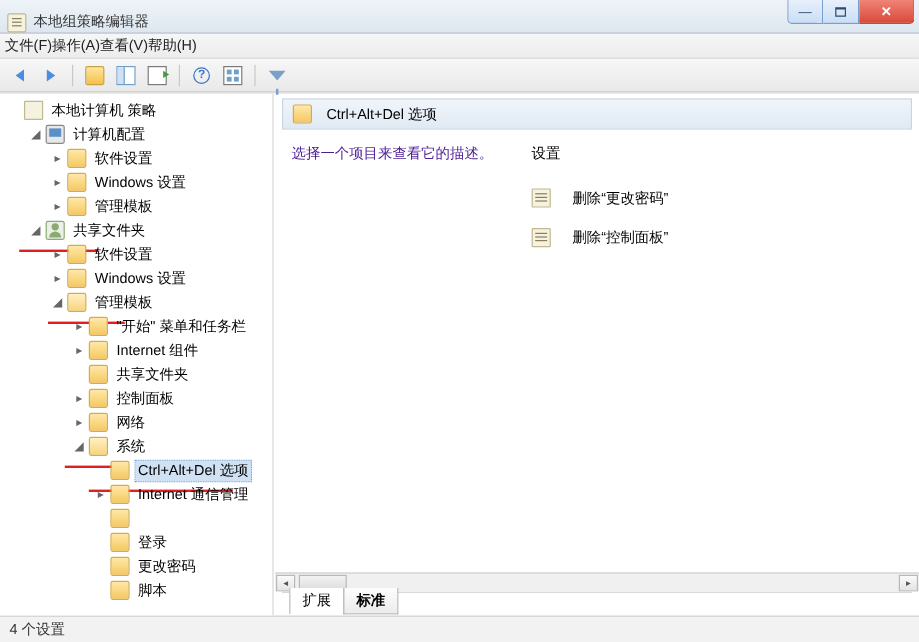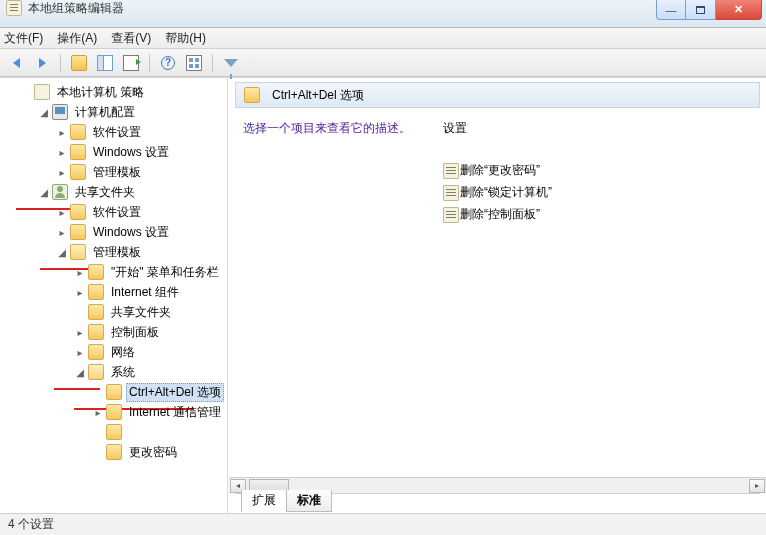--- a/index.html
+++ b/index.html
@@ -1,31 +1,31 @@
 <!DOCTYPE html>
 <html><head>
 <meta charset="utf-8">
 <style>
 * { box-sizing: border-box; margin: 0; padding: 0; font-family: "Microsoft YaHei", "SimSun", Tahoma, sans-serif; font-size: 12px; }
 body { width: 766px; height: 535px; background: #fff; overflow: hidden; display: flex; flex-direction: column; }
 
 
-.titlebar { height: 28px; background: linear-gradient(to bottom, #eef3f8, #dde7f0); border-bottom: 1px solid #b0b8c0; display: flex; align-items: flex-start; padding: 0 15px 0 6px; position: relative; }
+.titlebar { height: 28px; background: linear-gradient(to bottom, #eef3f8, #dde7f0); border-bottom: 1px solid #b0b8c0; display: flex; align-items: flex-end; padding: 0 15px 0 6px; position: relative; }
 .titlebar .icon { width: 16px; height: 16px; margin-right: 6px; background: #f5f3e0; border: 1px solid #c0b890; border-radius: 2px; position: relative; }
 .titlebar .icon::before { content: ""; position: absolute; left: 3px; top: 3px; width: 8px; height: 1px; background: #8a7e5a; box-shadow: 0 3px 0 #8a7e5a, 0 6px 0 #8a7e5a; }
 .titlebar .title { color: #333; }
 .winbtns { position: absolute; right: 4px; top: 0; display: flex; }
 .winbtn { width: 30px; height: 20px; border: 1px solid #7a9fce; border-top: none; background: linear-gradient(to bottom, #e8f0fb, #cadef6); display: flex; align-items: center; justify-content: center; color: #2d4a6f; font-size: 11px; }
 .winbtn.min { border-radius: 0 0 0 4px; }
 .winbtn.max { border-left: none; }
 .winbtn.close { width: 46px; border-left: none; border-color: #c24a3a; background: linear-gradient(to bottom, #f08377, #d9493a); color: #fff; border-radius: 0 0 4px 0; font-weight: bold; }
 .winbtn.max .sq { width: 9px; height: 8px; border: 1px solid #2d4a6f; border-top-width: 2px; }
 
 
-.menubar { height: 21px; background: linear-gradient(to bottom, #f7f7f7, #ececec); border-bottom: 1px solid #d0d0d0; display: flex; align-items: center; padding: 0 4px; gap: 14px; }
+.menubar { height: 21px; background: linear-gradient(to bottom, #f7f7f7, #ececec); border-bottom: 1px solid #d0d0d0; display: flex; align-items: center; padding: 0 4px; }
 .menubar .item { color: #222; cursor: default; }
 
 
 .toolbar { height: 28px; background: linear-gradient(to bottom, #f7f7f7, #e9e9e9); border-bottom: 1px solid #c8c8c8; display: flex; align-items: center; padding: 0 6px; gap: 6px; }
 .toolbar .sep { width: 1px; height: 18px; background: #c8c8c8; margin: 0 2px; }
 .tbtn { width: 20px; height: 20px; display: flex; align-items: center; justify-content: center; border-radius: 2px; }
 .arrow-l, .arrow-r { width: 0; height: 0; border-top: 5px solid transparent; border-bottom: 5px solid transparent; }
 .arrow-l { border-right: 7px solid #4b8de0; }
 .arrow-r { border-left: 7px solid #4b8de0; }
 .ico { width: 16px; height: 16px; }
@@ -38,21 +38,21 @@
 .ico-prop { background: #fff; border: 1px solid #7a7a7a; position: relative; }
 .ico-prop::before { content: ""; position: absolute; left: 2px; top: 2px; width: 4px; height: 4px; background: #6fa0cc; box-shadow: 6px 0 0 #6fa0cc, 0 6px 0 #6fa0cc, 6px 6px 0 #6fa0cc; }
 .ico-filter { width: 0; height: 0; border-left: 7px solid transparent; border-right: 7px solid transparent; border-top: 8px solid #7aa0c8; position: relative; }
 .ico-filter::after { content: ""; position: absolute; left: -1px; top: 7px; width: 2px; height: 5px; background: #7aa0c8; }
 
 
 .main { flex: 1; display: flex; border-top: 1px solid #d8d8d8; overflow: hidden; }
 .tree-pane { width: 228px; border-right: 1px solid #d8d8d8; overflow-y: auto; overflow-x: hidden; background: #fff; position: relative; }
 
 
-ul.tree { list-style: none; padding-left: 16px; margin: 4px 0; }
+ul.tree { list-style: none; padding-left: 2px; margin: 4px 0; }
 ul.tree ul { list-style: none; padding-left: 18px; }
 li.node { white-space: nowrap; }
 li.node > .row { display: flex; align-items: center; height: 20px; padding-left: 4px; position: relative; }
 .toggle { width: 12px; height: 12px; display: inline-flex; align-items: center; justify-content: center; color: #666; font-size: 10px; margin-right: 2px; cursor: pointer; }
 .toggle.blank { visibility: hidden; }
 .nicon { width: 16px; height: 16px; margin-right: 4px; flex-shrink: 0; }
 .nicon.folder { background: linear-gradient(to bottom, #ffe8a8, #f5c860); border: 1px solid #d5ab4e; border-radius: 2px; }
 .nicon.folder-open { background: linear-gradient(to bottom, #fff0c4, #f7d47e); border: 1px solid #d5ab4e; border-radius: 2px; }
 .nicon.comp { background: #e8e8e8; border: 1px solid #888; border-radius: 2px; position: relative; }
 .nicon.comp::after { content: ""; position: absolute; left: 2px; top: 2px; width: 10px; height: 7px; background: #5b8fc7; }
@@ -64,21 +64,21 @@
 .row.selected .nlabel { background: #cfe1f3; border: 1px dotted #6fa0cc; padding: 0 2px; }
 .underline-red { position: absolute; height: 2px; background: #e02020; }
 
 
 .right-pane { flex: 1; display: flex; flex-direction: column; background: #fff; border-left: 1px solid #fff; }
 .right-header { height: 26px; background: linear-gradient(to bottom, #f0f5fb, #e0e9f3); border: 1px solid #c8d4e2; margin: 4px 6px 0 6px; display: flex; align-items: center; padding: 0 8px; gap: 8px; }
 .right-body { flex: 1; display: flex; padding: 12px 6px 4px 14px; gap: 30px; overflow: hidden; position: relative; }
 .desc { width: 170px; color: #4c1d95; }
 .settings-col { flex: 1; }
 .settings-col .hdr { margin-bottom: 20px; }
-.setting-item { display: flex; align-items: flex-end; height: 22px; gap: 1px; }
+.setting-item { display: flex; align-items: flex-start; height: 22px; gap: 18px; margin-top: 11px; }
 .sicon { width: 16px; height: 16px; background: #f5f3e0; border: 1px solid #c0b890; border-radius: 1px; position: relative; flex-shrink: 0; }
 .sicon::before { content: ""; position: absolute; left: 2px; top: 3px; width: 10px; height: 1px; background: #8a7e5a; box-shadow: 0 3px 0 #8a7e5a, 0 6px 0 #8a7e5a; }
 .hscroll { position: absolute; bottom: 0; left: 0; right: 0; height: 16px; background: #f0f0f0; border-top: 1px solid #d0d0d0; display: flex; align-items: center; }
 .hscroll .sbtn { width: 16px; height: 14px; background: linear-gradient(to bottom, #fafafa, #e4e4e4); border: 1px solid #b8b8b8; margin: 0 1px; display: flex; align-items: center; justify-content: center; font-size: 8px; color: #555; }
 .hscroll .thumb { width: 40px; height: 14px; background: linear-gradient(to bottom, #f2f2f2, #dcdcdc); border: 1px solid #b8b8b8; margin-left: 2px; }
 .hscroll .track { flex: 1; }
 
 
 .bottom-tabs { height: 20px; display: flex; align-items: flex-end; padding-left: 6px; gap: 0; border-top: 1px solid #d0d0d0; margin: 0 6px; }
 .btab { padding: 2px 10px; border: 1px solid #bcbcbc; border-top: none; background: linear-gradient(to bottom, #fdfdfd, #ececec); font-size: 12px; position: relative; top: -1px; }
@@ -274,21 +274,35 @@
                       <li class="node">
                           <div class="row">
                             <span class="toggle blank">▸</span>
                             <span class="nicon folder"></span>
                           </div>
                         </li>
                       <li class="node">
                           <div class="row">
                             <span class="toggle blank">▸</span>
                             <span class="nicon folder"></span>
+                            <span class="nlabel">登录</span>
+                          </div>
+                        </li>
+                      <li class="node">
+                          <div class="row">
+                            <span class="toggle blank">▸</span>
+                            <span class="nicon folder"></span>
                             <span class="nlabel">更改密码</span>
+                          </div>
+                        </li>
+                      <li class="node">
+                          <div class="row">
+                            <span class="toggle blank">▸</span>
+                            <span class="nicon folder"></span>
+                            <span class="nlabel">脚本</span>
                           </div>
                         </li>
                     </ul>
                   </li>
                 </ul>
               </li>
             </ul>
           </li>
         </ul>
       </li>
@@ -301,24 +315,20 @@
       <span>Ctrl+Alt+Del 选项</span>
     </div>
     <div class="right-body">
       <div class="desc">选择一个项目来查看它的描述。</div>
       <div class="settings-col">
         <div class="hdr">设置</div>
         <div id="settings-list">
             <div class="setting-item">
               <span class="sicon"></span>
               <span>删除“更改密码”</span>
-            </div>
-            <div class="setting-item">
-              <span class="sicon"></span>
-              <span>删除“锁定计算机”</span>
             </div>
             <div class="setting-item">
               <span class="sicon"></span>
               <span>删除“控制面板”</span>
             </div>
           </div>
       </div>
       <div class="hscroll">
         <div class="sbtn">◂</div>
         <div class="thumb"></div>

